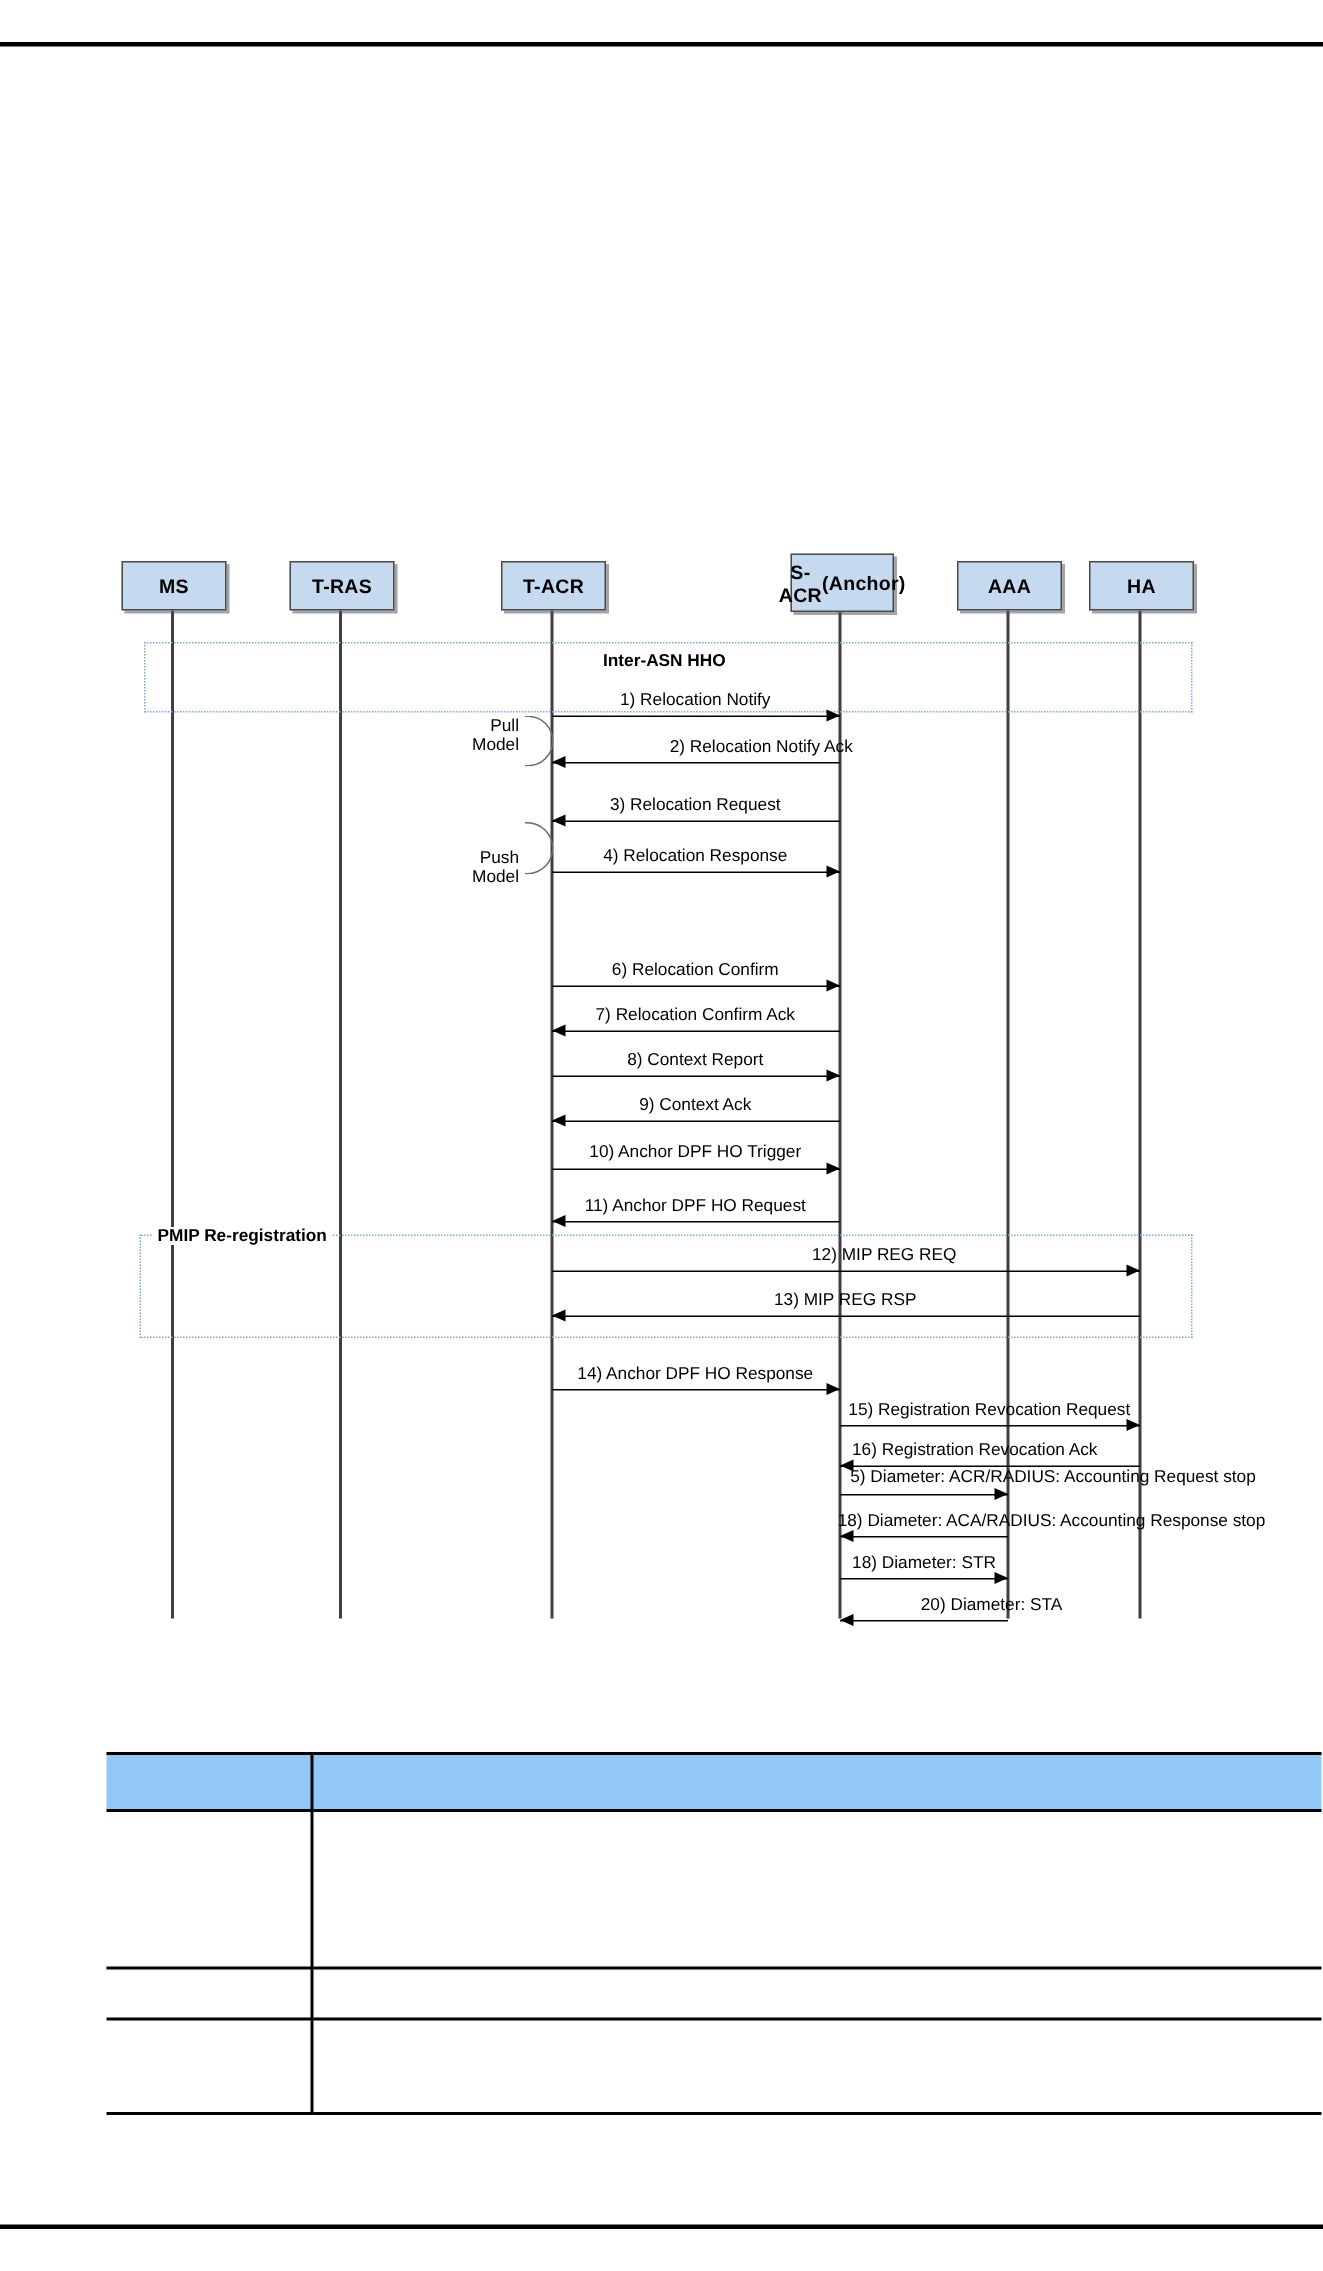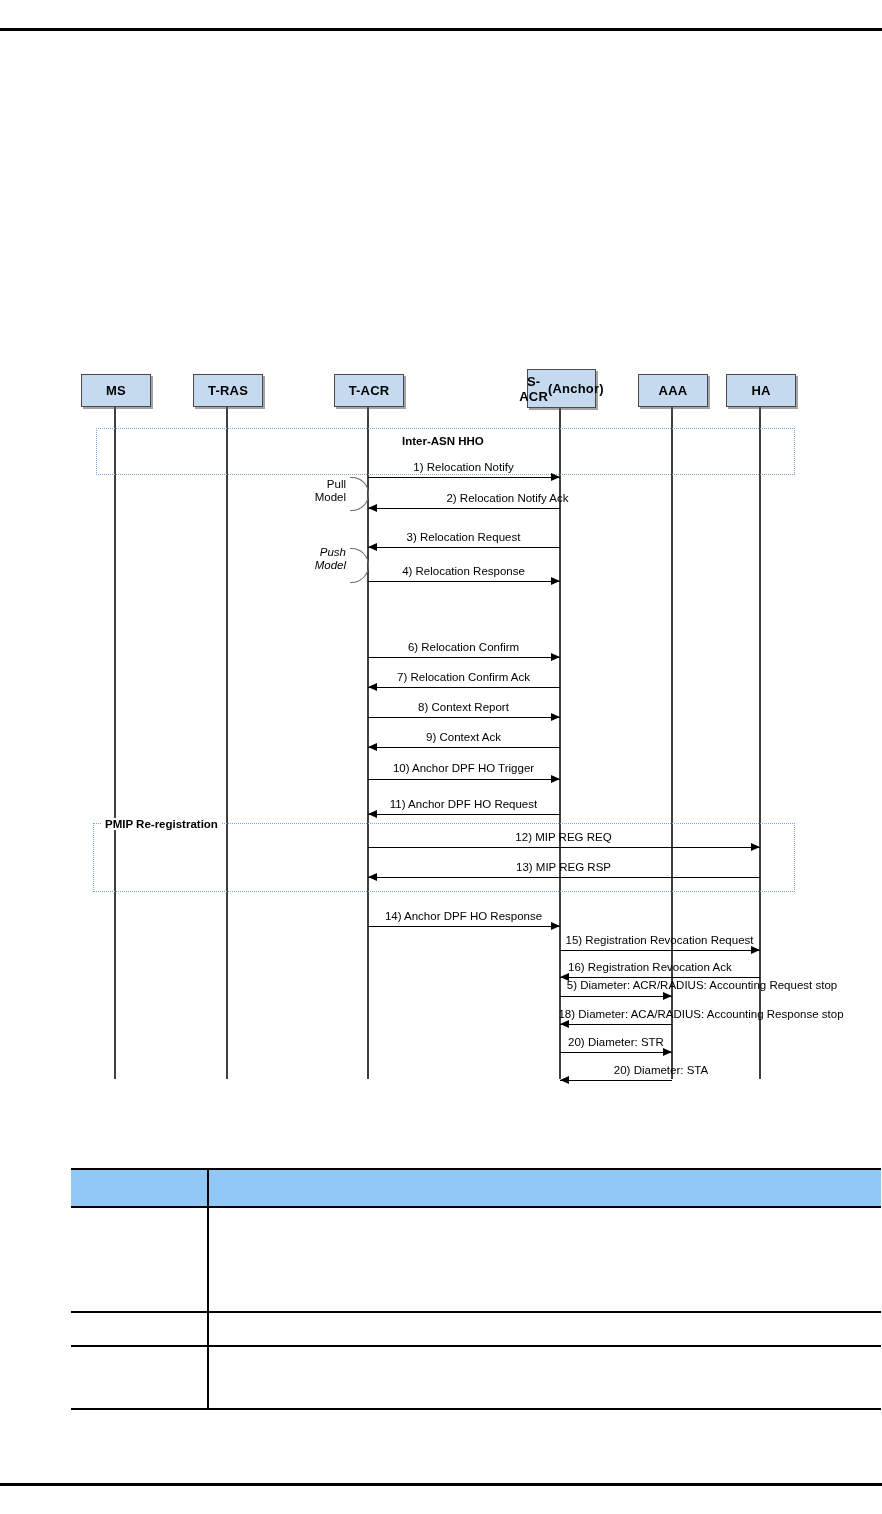--- a/index.html
+++ b/index.html
@@ -235,21 +235,21 @@
 
     <div class="msg-label" style="left:368px; top:531px; width:191px;">3) Relocation Request</div>
     <div class="msg-line" style="left:368px; top:547px; width:192px;"></div>
     <div class="msg-head left" style="left:368px; top:543px;"></div>
 
     <div class="msg-label" style="left:368px; top:565px; width:191px;">4) Relocation Response</div>
     <div class="msg-line" style="left:368px; top:581px; width:192px;"></div>
     <div class="msg-head right" style="left:551px; top:577px;"></div>
 
     <div class="brace" style="left:350px; top:548px; width:18px; height:33px;"></div>
-    <div class="brace-label" style="left:280px; top:546px; width:66px;font-style:italic;">
+    <div class="brace-label" style="left:280px; top:566px; width:66px;">
       <span>Push</span><br>
       <span>Model</span>
     </div>
 
 
     <div class="msg-label" style="left:368px; top:641px; width:191px;">6) Relocation Confirm</div>
     <div class="msg-line" style="left:368px; top:657px; width:192px;"></div>
     <div class="msg-head right" style="left:551px; top:653px;"></div>
 
     <div class="msg-label" style="left:368px; top:671px; width:191px;">7) Relocation Confirm Ack</div>
@@ -266,21 +266,21 @@
 
     <div class="msg-label" style="left:368px; top:762px; width:191px;">10) Anchor DPF HO Trigger</div>
     <div class="msg-line" style="left:368px; top:779px; width:192px;"></div>
     <div class="msg-head right" style="left:551px; top:775px;"></div>
 
     <div class="msg-label" style="left:368px; top:798px; width:191px;">11) Anchor DPF HO Request</div>
     <div class="msg-line" style="left:368px; top:814px; width:192px;"></div>
     <div class="msg-head left" style="left:368px; top:810px;"></div>
 
 
-    <div class="msg-label" style="left:368px; top:831px; width:391px;">12) MIP REG REQ</div>
+    <div class="msg-label" style="left:368px; top:831px; width:391px;padding-left:26px;">12) MIP REG REQ</div>
     <div class="msg-line" style="left:368px; top:847px; width:392px;"></div>
     <div class="msg-head right" style="left:751px; top:843px;"></div>
 
     <div class="msg-label" style="left:368px; top:861px; width:391px;">13) MIP REG RSP</div>
     <div class="msg-line" style="left:368px; top:877px; width:392px;"></div>
     <div class="msg-head left" style="left:368px; top:873px;"></div>
 
     <div class="msg-label" style="left:368px; top:910px; width:191px;">14) Anchor DPF HO Response</div>
     <div class="msg-line" style="left:368px; top:926px; width:192px;"></div>
     <div class="msg-head right" style="left:551px; top:922px;"></div>
@@ -294,21 +294,21 @@
     <div class="msg-head left" style="left:560px; top:973px;"></div>
 
     <div class="msg-label" style="left:524px; top:979px; width:356px; text-align:center;">5) Diameter: ACR/RADIUS: Accounting Request stop</div>
     <div class="msg-line" style="left:560px; top:996px; width:112px;"></div>
     <div class="msg-head right" style="left:663px; top:992px;"></div>
 
     <div class="msg-label" style="left:520px; top:1008px; width:362px; text-align:center;">18) Diameter: ACA/RADIUS: Accounting Response stop</div>
     <div class="msg-line" style="left:560px; top:1024px; width:112px;"></div>
     <div class="msg-head left" style="left:560px; top:1020px;"></div>
 
-    <div class="msg-label" style="left:560px; top:1036px; width:112px; text-align:center;">20) Diameter: STR</div>
+    <div class="msg-label" style="left:560px; top:1036px; width:112px; text-align:center;">18) Diameter: STR</div>
     <div class="msg-line" style="left:560px; top:1052px; width:112px;"></div>
     <div class="msg-head right" style="left:663px; top:1048px;"></div>
 
     <div class="msg-label" style="left:560px; top:1064px; width:112px; text-align:center;margin-left:45px;">20) Diameter: STA</div>
     <div class="msg-line" style="left:560px; top:1080px; width:112px;"></div>
     <div class="msg-head left" style="left:560px; top:1076px;"></div>
 
   </div>
 
   <table id="param-table">

